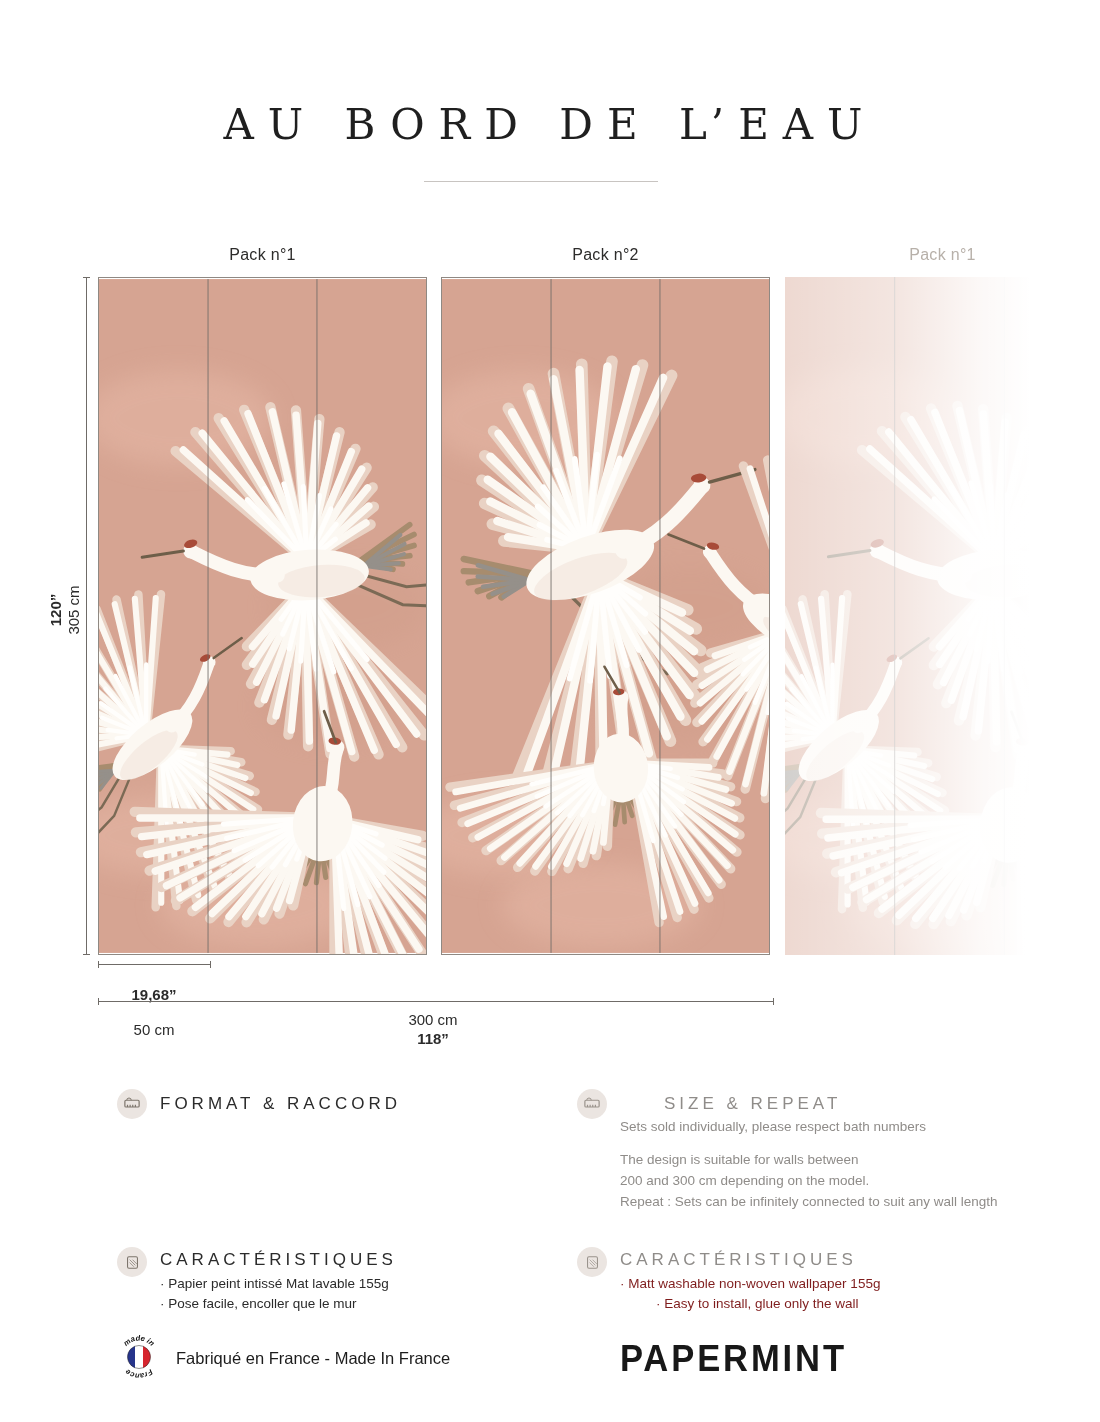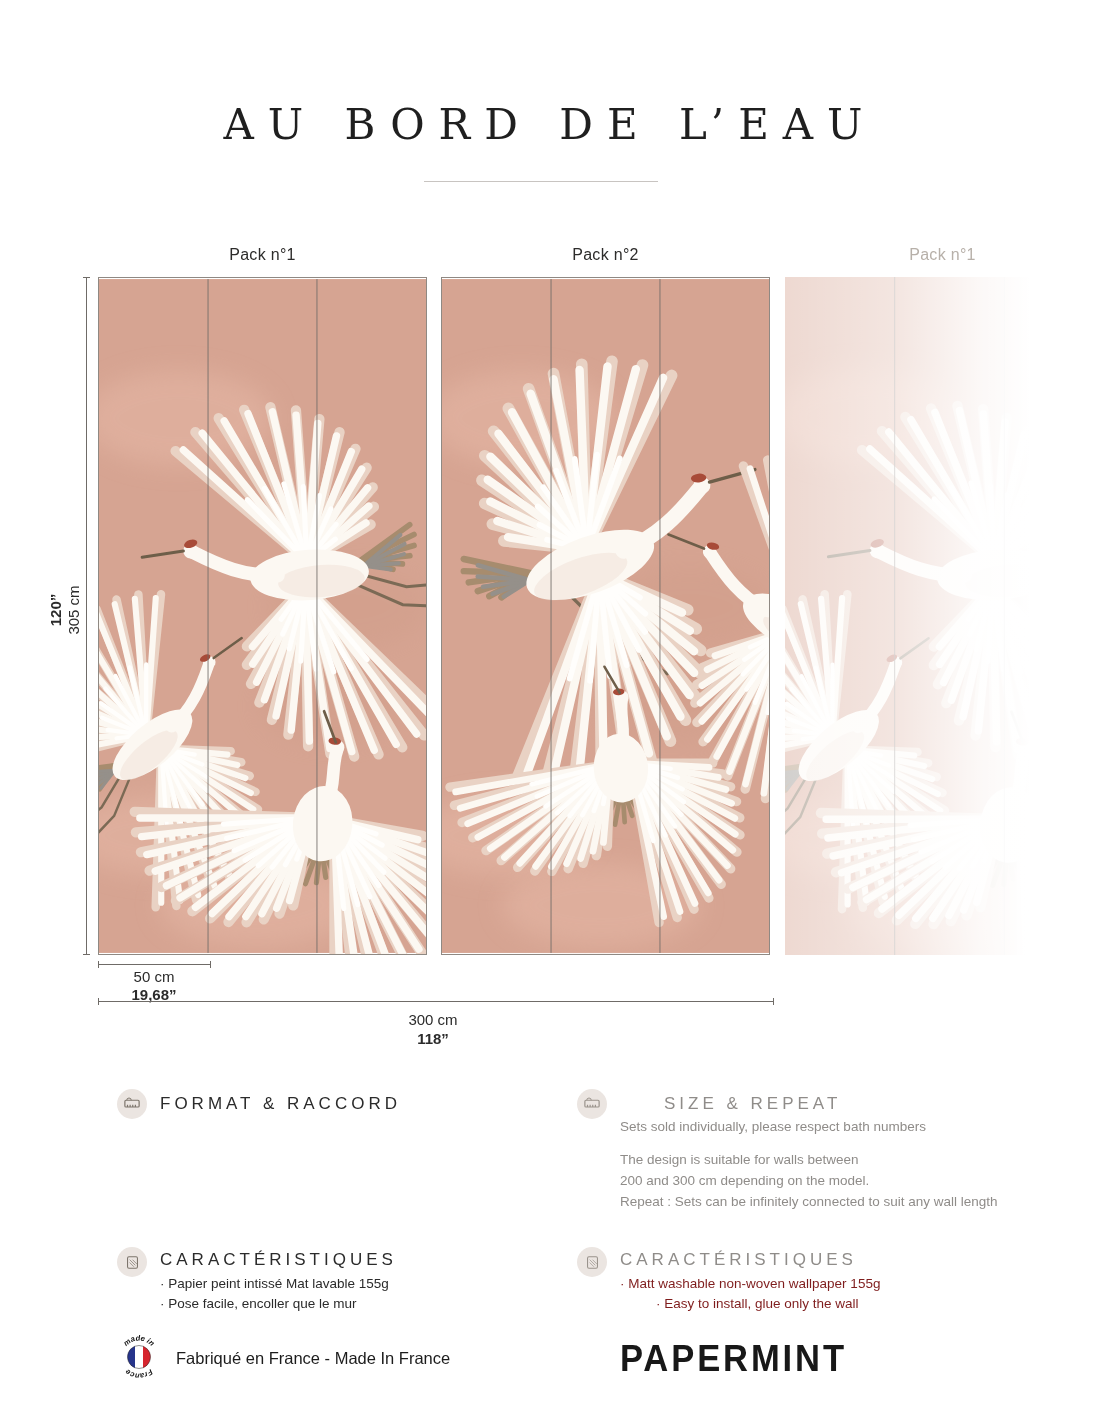--- a/index.html
+++ b/index.html
@@ -887,21 +887,21 @@
 
   <div class="abs dim-line v-line"></div>
   <div class="abs dim-line v-tick" style="top:277px;"></div>
   <div class="abs dim-line v-tick" style="top:954px;"></div>
   <div class="abs dim-rot dim-txt b" style="left:55px;top:610px;">120”</div>
   <div class="abs dim-rot dim-txt" style="left:73px;top:610px;">305 cm</div>
 
   <div class="abs dim-line" style="left:98px;top:964px;width:112px;height:1px;"></div>
   <div class="abs dim-line h-tick" style="left:98px;top:961px;"></div>
   <div class="abs dim-line h-tick" style="left:210px;top:961px;"></div>
-  <div class="abs dim-txt" style="left:98px;top:968px;width:112px;">50 cm</div>
+  <div class="abs dim-txt" style="left:98px;top:1021px;width:112px;">50 cm</div>
   <div class="abs dim-txt b" style="left:98px;top:986px;width:112px;">19,68”</div>
 
   <div class="abs dim-line" style="left:98px;top:1001px;width:675px;height:1px;"></div>
   <div class="abs dim-line h-tick" style="left:98px;top:998px;"></div>
   <div class="abs dim-line h-tick" style="left:773px;top:998px;"></div>
   <div class="abs dim-txt" style="left:353px;top:1011px;width:160px;">300 cm</div>
   <div class="abs dim-txt b" style="left:353px;top:1030px;width:160px;">118”</div>
 
 
   <div class="abs icon-circle" style="left:117px;top:1089px;">

